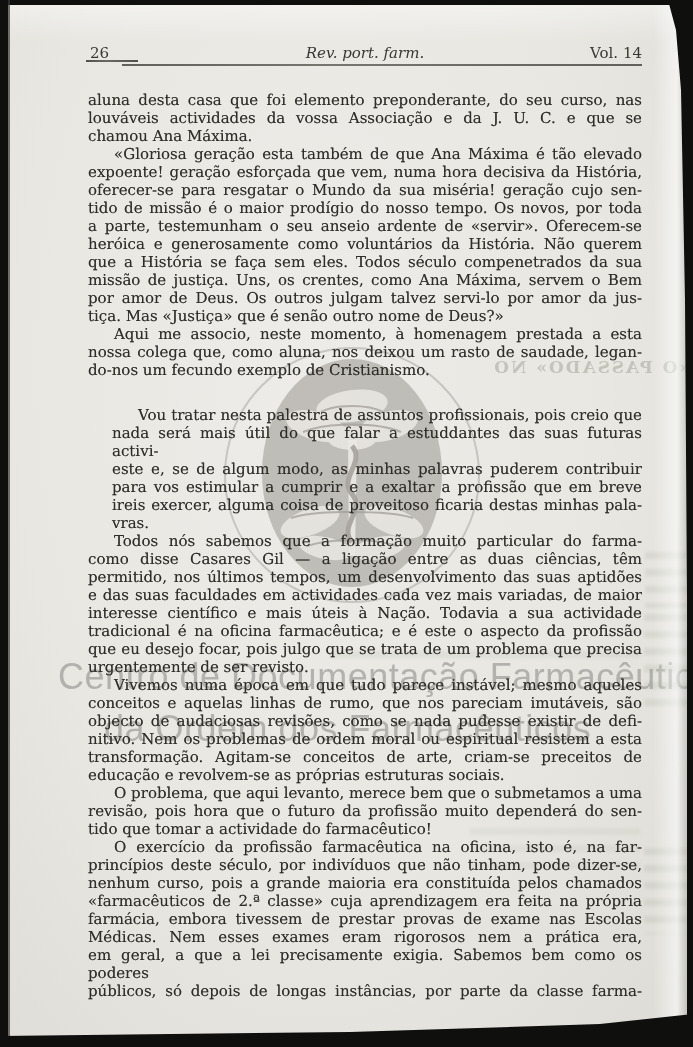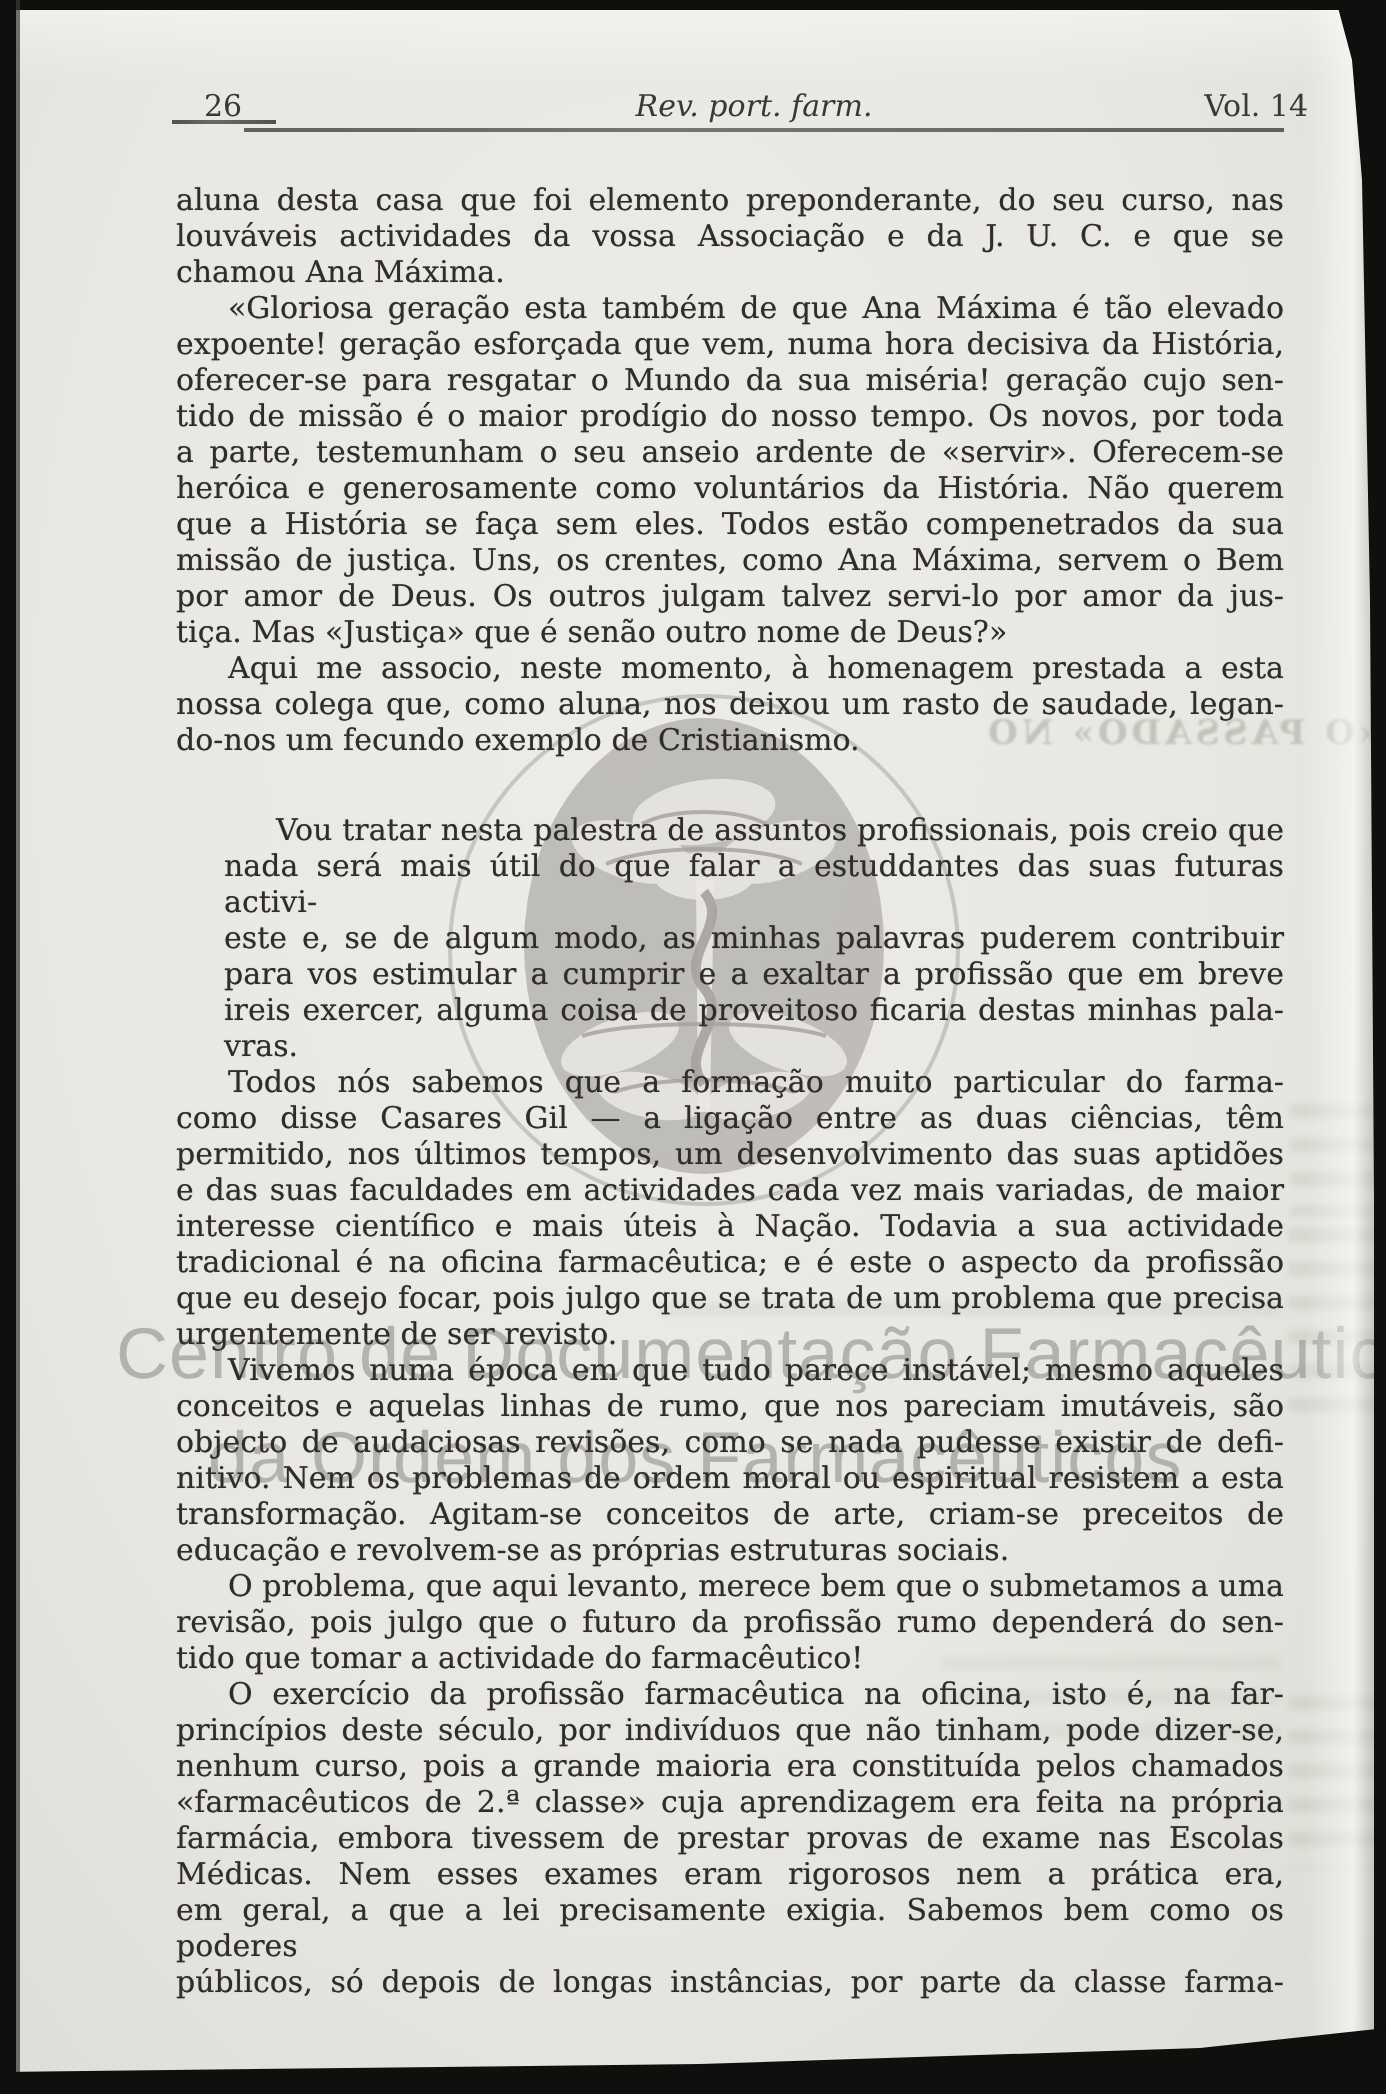--- a/index.html
+++ b/index.html
@@ -21,21 +21,21 @@
   }
   .edge-bottom{
     left:0; top:0; width:693px; height:1047px;
     clip-path:polygon(0 1036px, 350px 1032px, 600px 1024px, 693px 1014px, 693px 1047px, 0 1047px);
   }
   .gutter-light{
     position:absolute; right:6px; top:0; width:34px; height:1047px;
     background:linear-gradient(90deg, rgba(255,255,255,0) 0%, rgba(255,255,255,.55) 70%, rgba(120,120,115,.25) 100%);
   }
   
-  .header{position:absolute; left:100px; top:44px; width:554px; height:20px; color:#3a3834; font-size:15px;}
+  .header{position:absolute; left:88px; top:44px; width:554px; height:20px; color:#3a3834; font-size:15px;}
   .header .pagenum{position:absolute; left:2px; top:0;}
   .header .journal{position:absolute; left:0; right:0; text-align:center; font-style:italic;}
   .header .volume{position:absolute; right:0; top:0;}
   .rule{position:absolute; height:2px; background:linear-gradient(90deg,#53514c, #6b6964 40%, #53514c);}
   .rule-a{left:86px; top:60px; width:52px;}
   .rule-b{left:122px; top:64px; width:520px; opacity:.9;}
   
   .stamp{position:absolute; left:221px; top:342px; width:262px; height:266px;}
   
   .wm-line{
@@ -127,21 +127,21 @@
         <div class="line">louváveis actividades da vossa Associação e da J. U. C. e que se</div>
         <div class="line last">chamou Ana Máxima.</div>
       </div>
       <div class="para">
         <div class="line first">«Gloriosa geração esta também de que Ana Máxima é tão elevado</div>
         <div class="line">expoente! geração esforçada que vem, numa hora decisiva da História,</div>
         <div class="line">oferecer-se para resgatar o Mundo da sua miséria! geração cujo sen-</div>
         <div class="line">tido de missão é o maior prodígio do nosso tempo. Os novos, por toda</div>
         <div class="line">a parte, testemunham o seu anseio ardente de «servir». Oferecem-se</div>
         <div class="line">heróica e generosamente como voluntários da História. Não querem</div>
-        <div class="line">que a História se faça sem eles. Todos estão compenetrados da sua</div>
+        <div class="line">que a História se faça sem eles. Todos século compenetrados da sua</div>
         <div class="line">missão de justiça. Uns, os crentes, como Ana Máxima, servem o Bem</div>
         <div class="line">por amor de Deus. Os outros julgam talvez servi-lo por amor da jus-</div>
         <div class="line last">tiça. Mas «Justiça» que é senão outro nome de Deus?»</div>
       </div>
       <div class="para">
         <div class="line first">Aqui me associo, neste momento, à homenagem prestada a esta</div>
         <div class="line">nossa colega que, como aluna, nos deixou um rasto de saudade, legan-</div>
         <div class="line last">do-nos um fecundo exemplo de Cristianismo.</div>
       </div>
       <div class="para gap">
@@ -165,21 +165,21 @@
       <div class="para">
         <div class="line first">Vivemos numa época em que tudo parece instável; mesmo aqueles</div>
         <div class="line">conceitos e aquelas linhas de rumo, que nos pareciam imutáveis, são</div>
         <div class="line">objecto de audaciosas revisões, como se nada pudesse existir de defi-</div>
         <div class="line">nitivo. Nem os problemas de ordem moral ou espiritual resistem a esta</div>
         <div class="line">transformação. Agitam-se conceitos de arte, criam-se preceitos de</div>
         <div class="line last">educação e revolvem-se as próprias estruturas sociais.</div>
       </div>
       <div class="para">
         <div class="line first">O problema, que aqui levanto, merece bem que o submetamos a uma</div>
-        <div class="line">revisão, pois julgo que o futuro da profissão rumo dependerá do sen-</div>
+        <div class="line">revisão, pois hora que o futuro da profissão muito dependerá do sen-</div>
         <div class="line last">tido que tomar a actividade do farmacêutico!</div>
       </div>
       <div class="para">
         <div class="line first">O exercício da profissão farmacêutica na oficina, isto é, na far-</div>
         <div class="line">princípios deste século, por indivíduos que não tinham, pode dizer-se,</div>
         <div class="line">nenhum curso, pois a grande maioria era constituída pelos chamados</div>
         <div class="line">«farmacêuticos de 2.ª classe» cuja aprendizagem era feita na própria</div>
         <div class="line">farmácia, embora tivessem de prestar provas de exame nas Escolas</div>
         <div class="line">Médicas. Nem esses exames eram rigorosos nem a prática era,</div>
         <div class="line">em geral, a que a lei precisamente exigia. Sabemos bem como os poderes</div>

